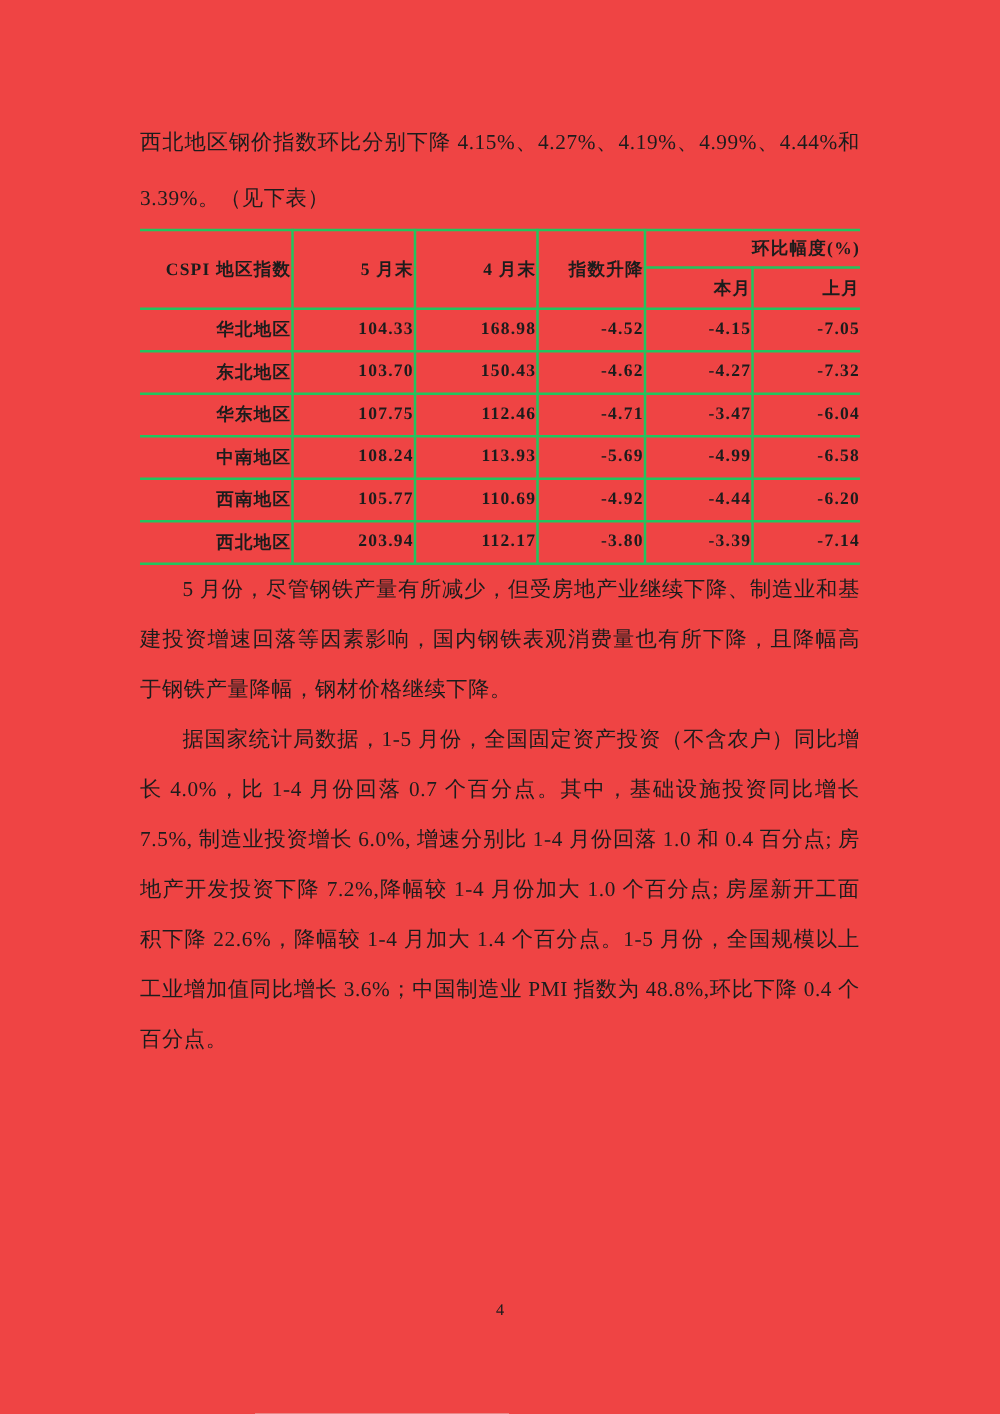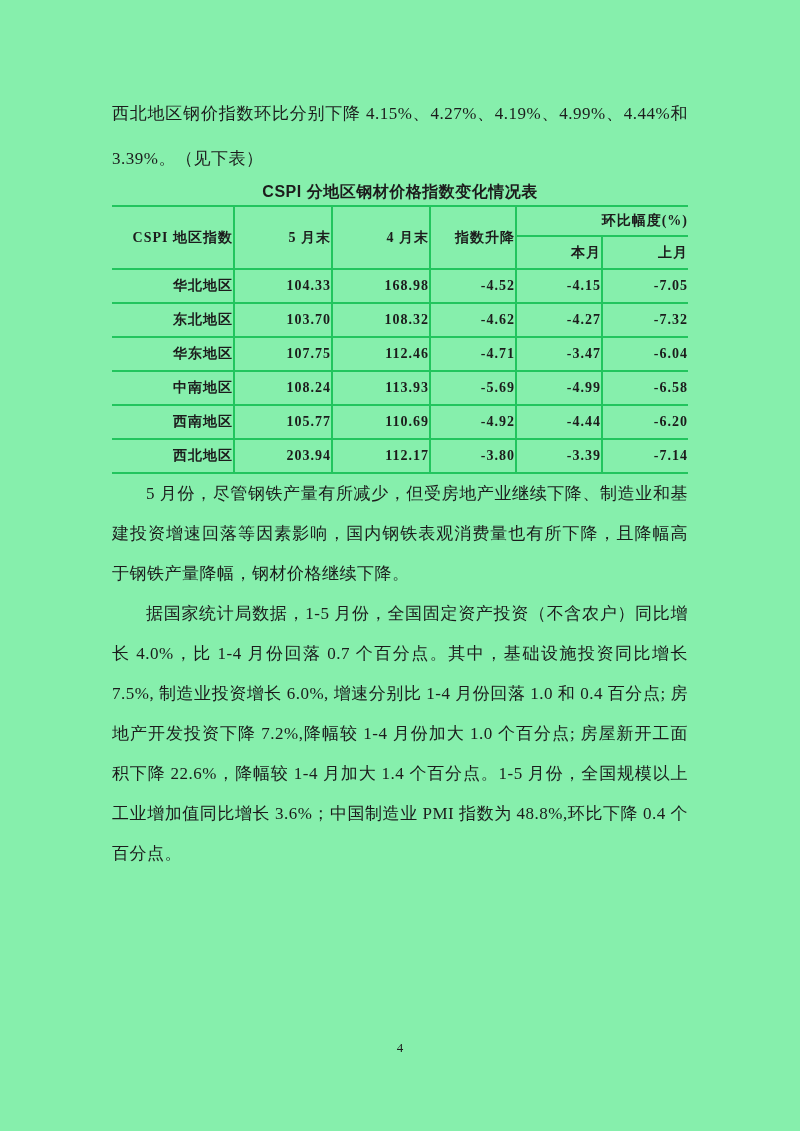--- a/index.html
+++ b/index.html
@@ -1,21 +1,21 @@
 <!DOCTYPE html>
 <html><head>
 <meta charset="utf-8">
 <style>
   html, body { margin: 0; padding: 0; background: #e8e8e8; }
   .page {
     position: relative;
     width: 800px;
     height: 1131px;
     margin: 0 auto;
-    background: #86efac;
+    background: #ef4444;
     color: #1c1c1c;
     font-family: "Liberation Serif", "DejaVu Serif", serif;
     overflow: hidden;
   }
   .content {
     position: absolute;
     left: 112px;
     top: 0;
     width: 576px;
   }
@@ -105,21 +105,20 @@
   }
 </style>
 </head>
 <body>
 
 <div class="page">
   <div class="content">
 
     <p class="intro">西北地区钢价指数环比分别下降 4.15%、4.27%、4.19%、4.99%、4.44%和 3.39%。（见下表）</p>
 
-    <div class="table-title">CSPI 分地区钢材价格指数变化情况表</div>
 
     <table class="cspi">
       <colgroup>
         <col style="width:122px">
           <col style="width:98px">
           <col style="width:98px">
         <col style="width:86px">
           <col style="width:86px">
           <col style="width:86px">
       </colgroup>
@@ -141,21 +140,21 @@
           <td>华北地区</td>
           <td>104.33</td>
           <td>168.98</td>
           <td class="c-change">-4.52</td>
           <td class="c-this">-4.15</td>
           <td>-7.05</td>
         </tr>
         <tr>
           <td>东北地区</td>
           <td>103.70</td>
-          <td>108.32</td>
+          <td>150.43</td>
           <td class="c-change">-4.62</td>
           <td class="c-this">-4.27</td>
           <td>-7.32</td>
         </tr>
         <tr>
           <td>华东地区</td>
           <td>107.75</td>
           <td>112.46</td>
           <td class="c-change">-4.71</td>
           <td class="c-this">-3.47</td>

